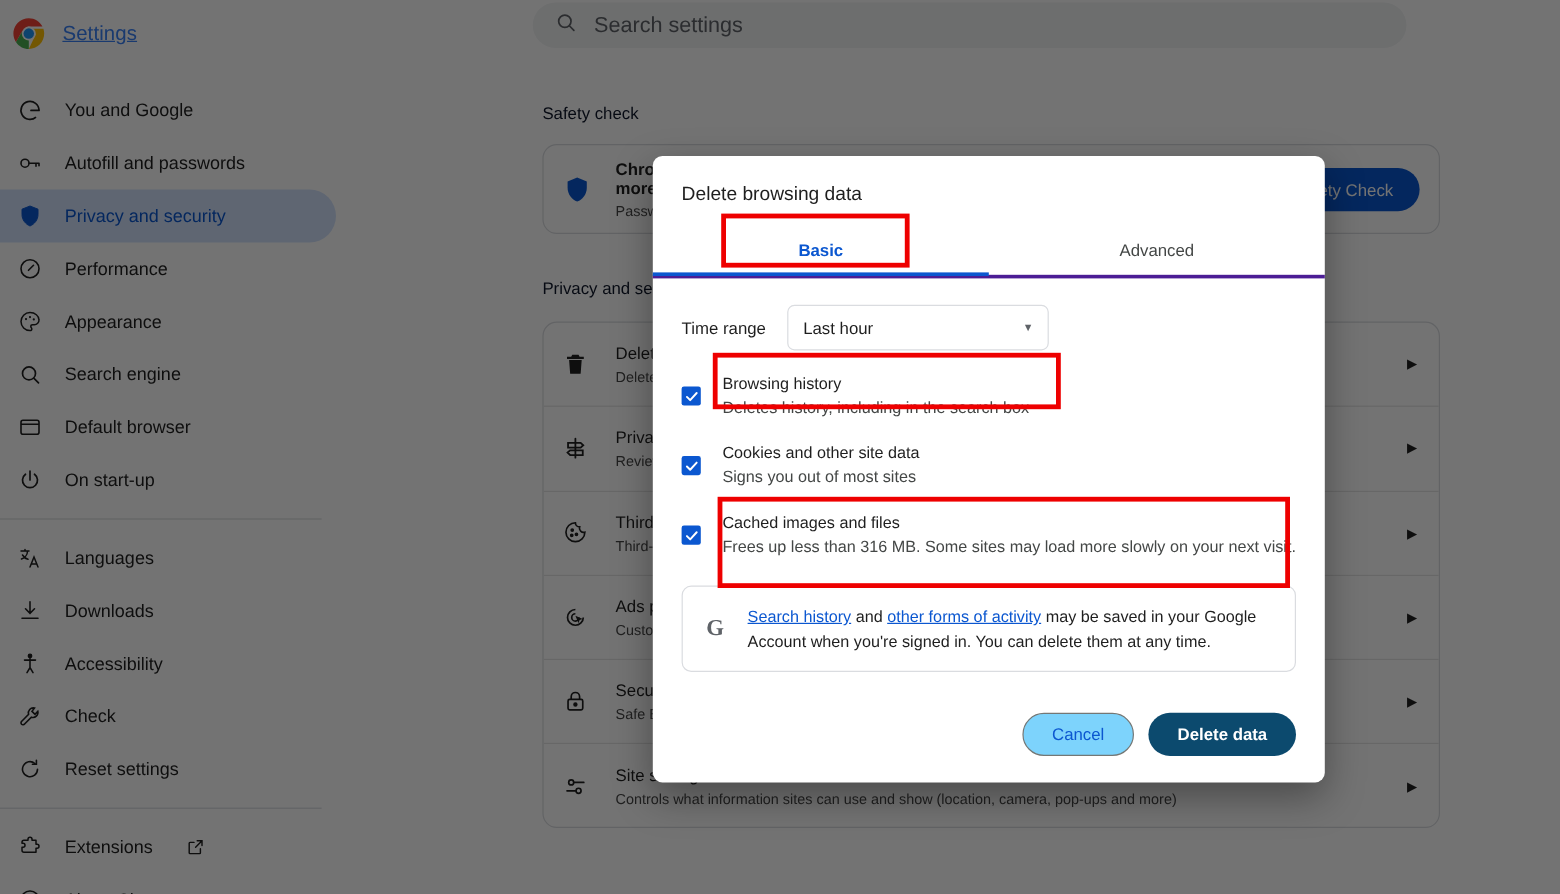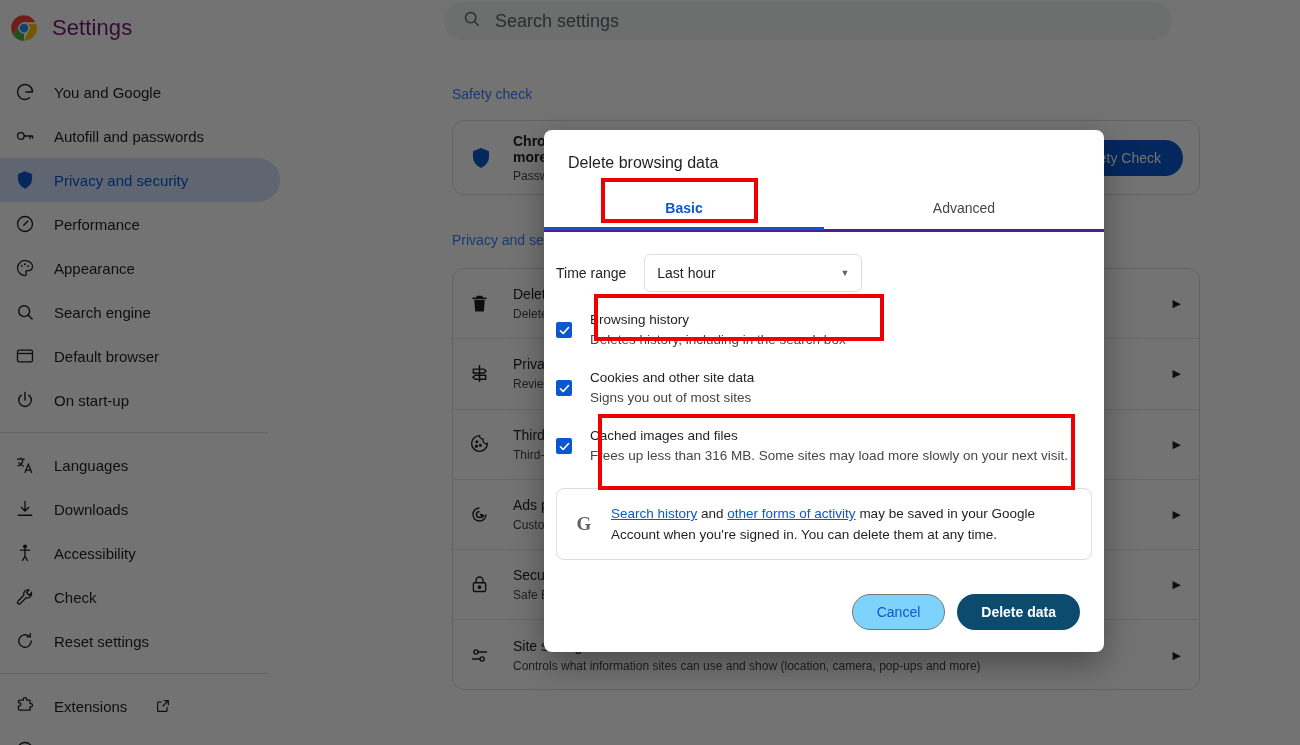--- a/index.html
+++ b/index.html
@@ -16,21 +16,21 @@
 
   .sidebar {
     position: absolute; left: 0; top: 0; width: 280px; height: 745px;
     background: #ffffff;
   }
   .brandrow {
     display: flex; align-items: center; gap: 14px;
     height: 56px; padding-left: 10px;
   }
   .chrome-logo { width: 28px; height: 28px; flex: none; }
-  .brandtitle { font-size: 22px; color: #701a75; letter-spacing: .1px; }
+  .brandtitle { font-size: 17px; color: #3b82f6; letter-spacing: .1px; text-decoration: underline; }
 
   .navlist { margin-top: 14px; }
   .navitem {
     display: flex; align-items: center; gap: 18px;
     height: 44px; padding-left: 14px;
     border-radius: 0 22px 22px 0;
     color: #1f1f1f; font-size: 15px; cursor: pointer;
   }
   .navitem .ic { width: 22px; height: 22px; flex: none; display: flex; align-items: center; justify-content: center; }
   .navitem .ic svg { display: block; }
@@ -39,21 +39,21 @@
   .navsep { height: 1px; background: #dadce0; margin: 10px 0 10px 0; width: 268px; }
   .ext-ic { margin-left: 10px; width: 16px; height: 16px; display:inline-flex; }
 
   .content { position: absolute; left: 280px; top: 0; right: 0; bottom: 0; }
   .searchbar {
     position: absolute; left: 164px; top: 2px; width: 728px; height: 38px;
     background: #f1f3f4; border-radius: 19px;
     display: flex; align-items: center; gap: 14px; padding-left: 18px;
     color: #5f6368; font-size: 18px;
   }
-  .sect-title { position: absolute; font-size: 14px; color: #3b82f6; }
+  .sect-title { position: absolute; font-size: 14px; color: #0f172a; }
   .card {
     position: absolute; background: #ffffff;
     border: 1px solid #dadce0; border-radius: 12px;
   }
   .sc-card { left: 172px; top: 120px; width: 748px; height: 75px; display: flex; align-items: center; padding: 0 16px; }
   .sc-ic { width: 24px; height: 24px; color: #0b57d0; flex: none; margin-right: 20px; }
   .sc-txt { flex: 1; }
   .sc-h { font-size: 14px; color: #1f1f1f; font-weight: bold; margin-bottom: 4px; }
   .sc-s { font-size: 12px; color: #474747; }
   .sc-btn {
@@ -84,21 +84,21 @@
   }
   .dlg-title { font-size: 16px; color: #1f1f1f; padding: 24px 24px 0 24px; }
   .tabs { display: flex; margin-top: 14px; border-bottom: 3px solid #4c1d95; position: relative; }
   .tab {
     flex: 1; text-align: center; font-size: 14px; color: #444746;
     padding: 14px 0 13px 0; cursor: pointer;
   }
   .tab.sel { color: #0b57d0; font-weight: bold; }
   .tab-underline { position: absolute; left: 0; bottom: -1px; width: 50%; height: 3px; background: #0b57d0; }
 
-  .dlg-body { flex: 1; padding: 0 12px; overflow: hidden; }
+  .dlg-body { flex: 1; padding: 0 24px; overflow: hidden; }
   .timerange { display: flex; align-items: center; gap: 18px; margin-top: 22px; }
   .tr-label { font-size: 14px; color: #1f1f1f; }
   .tr-select {
     width: 218px; height: 38px; border: 1px solid #dadce0; border-radius: 6px;
     display: flex; align-items: center; padding: 0 12px; font-size: 14px;
     color: #1f1f1f; cursor: pointer; background: #fff;
   }
   .tr-select .caret { margin-left: auto; font-size: 9px; color: #5f6368; }
 
   .cbrow { display: flex; margin-top: 18px; }

